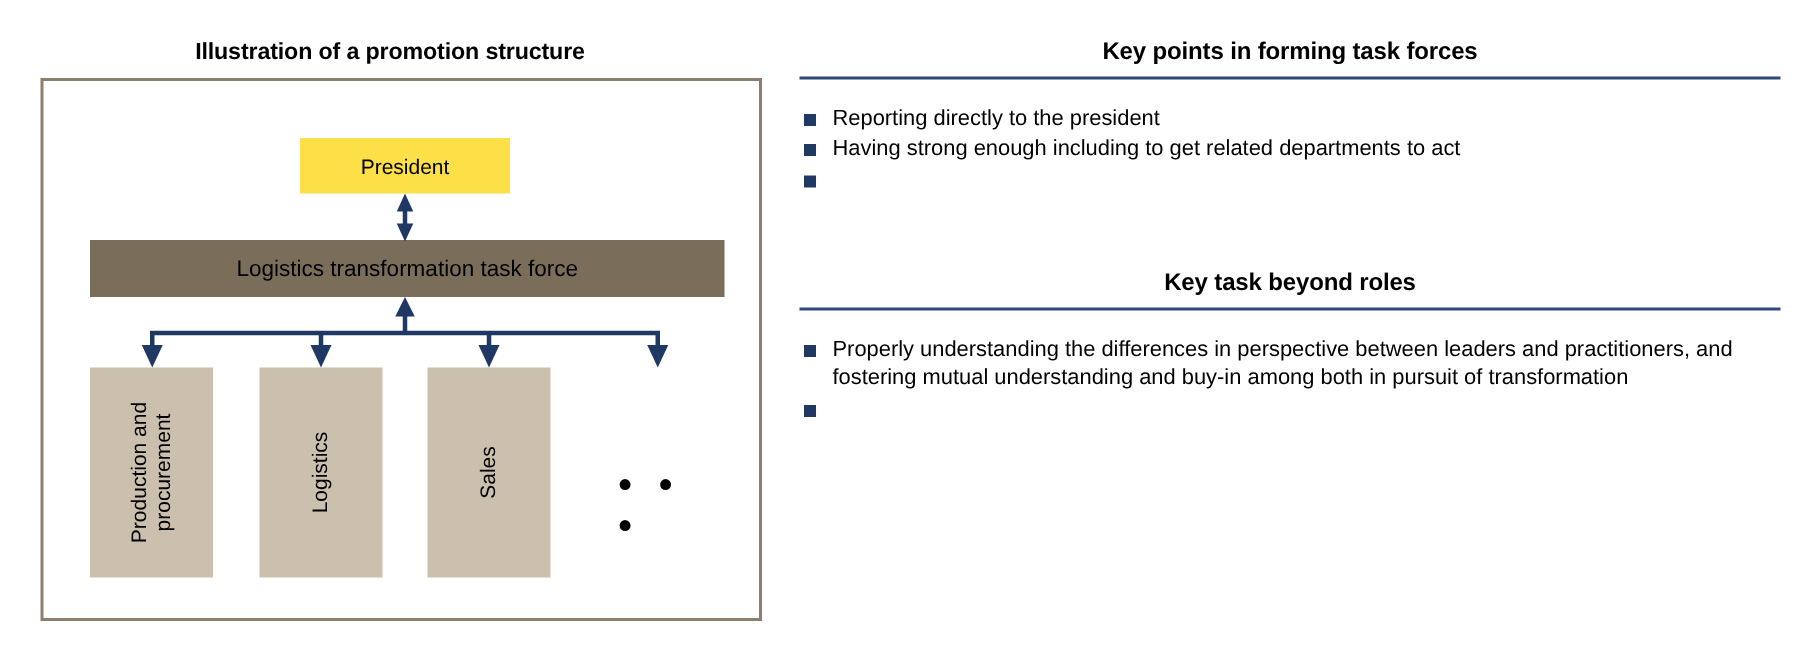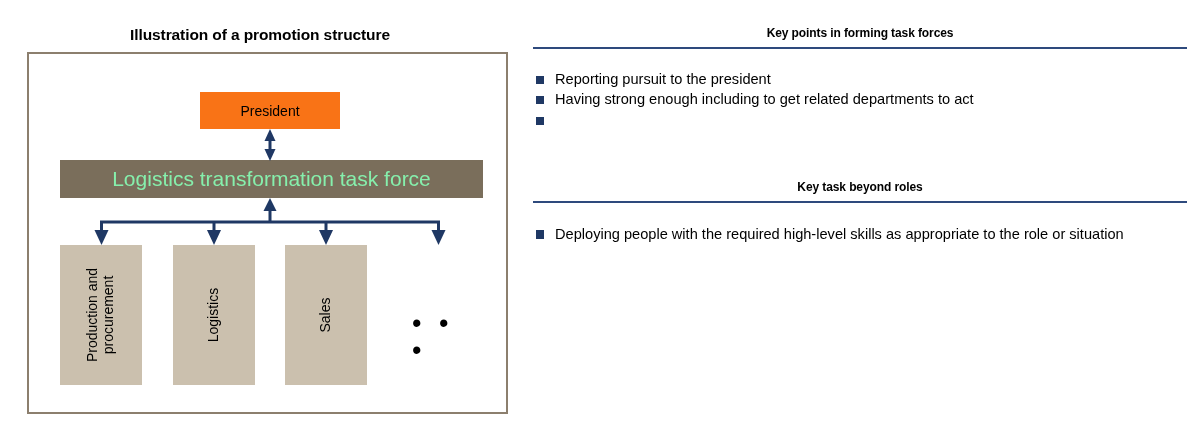--- a/index.html
+++ b/index.html
@@ -35,40 +35,40 @@
     position: absolute;
     left: 27px; top: 52px;
     width: 481px; height: 362px;
     border: 2px solid #8c7f6e;
     background: #ffffff;
     box-sizing: border-box;
   }
 
   .node-box {
     position: absolute;
-    background: #f97316;
+    background: #fde047;
     display: flex;
     align-items: center;
     justify-content: center;
   }
   #president-box {
     left: 200px; top: 92px;
     width: 140px; height: 37px;
     font-size: 14px;
   }
   #taskforce-bar {
     position: absolute;
     left: 60px; top: 160px;
     width: 423px; height: 38px;
     background: #7a6e5b;
-    color: #86efac;
+    color: #000000;
     display: flex;
     align-items: center;
     justify-content: center;
-    font-size: 21px;
+    font-size: 15px;
   }
 
   .dept-box {
     position: absolute;
     top: 245px;
     width: 82px; height: 140px;
     background: #cbc0ae;
     overflow: hidden;
   }
   .dept-label {
@@ -105,21 +105,21 @@
   }
 
   
   #right-panel {
     position: absolute;
     left: 520px; top: 0;
     width: 680px; height: 445px;
   }
   .section-title {
     text-align: center;
-    font-size: 12px;
+    font-size: 16px;
     font-weight: bold;
     letter-spacing: -0.1px;
   }
   .section-rule {
     height: 0;
     border-top: 2px solid #2e4a7d;
     margin: 7px 13px 0 13px;
   }
   #section-1 { position: absolute; left: 0; top: 26px; width: 680px; }
   #section-2 { position: absolute; left: 0; top: 180px; width: 680px; }
@@ -206,39 +206,39 @@
 <div id="right-panel">
 
   <div id="section-1">
     <div class="section-title">Key points in forming task forces</div>
     <div class="section-rule"></div>
   </div>
 
   <ul class="bullets" id="list-1">
     <li>
       <span class="bullet-marker"></span>
-      <span>Reporting pursuit to the president</span>
+      <span>Reporting directly to the president</span>
     </li>
     <li>
       <span class="bullet-marker"></span>
       <span>Having strong enough including to get related departments to act</span>
     </li>
     <li>
       <span class="bullet-marker"></span>
     </li>
   </ul>
 
   <div id="section-2">
     <div class="section-title">Key task beyond roles</div>
     <div class="section-rule"></div>
   </div>
 
   <ul class="bullets" id="list-2">
     <li>
       <span class="bullet-marker"></span>
-    </li>
-    <li>
-      <span class="bullet-marker"></span>
-      <span>Deploying people with the required high-level skills as appropriate to the role or situation</span>
+      <span>Properly understanding the differences in perspective between leaders and practitioners, and fostering mutual understanding and buy-in among both in pursuit of transformation</span>
+    </li>
+    <li>
+      <span class="bullet-marker"></span>
     </li>
   </ul>
 
 </div>
 
 </body></html>

